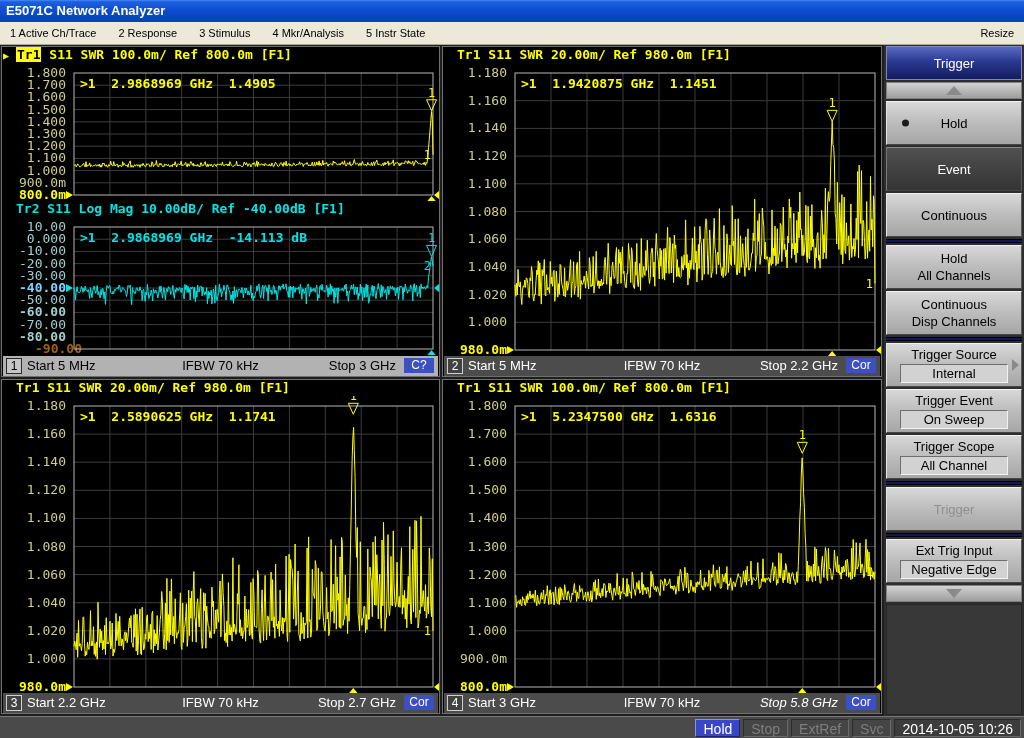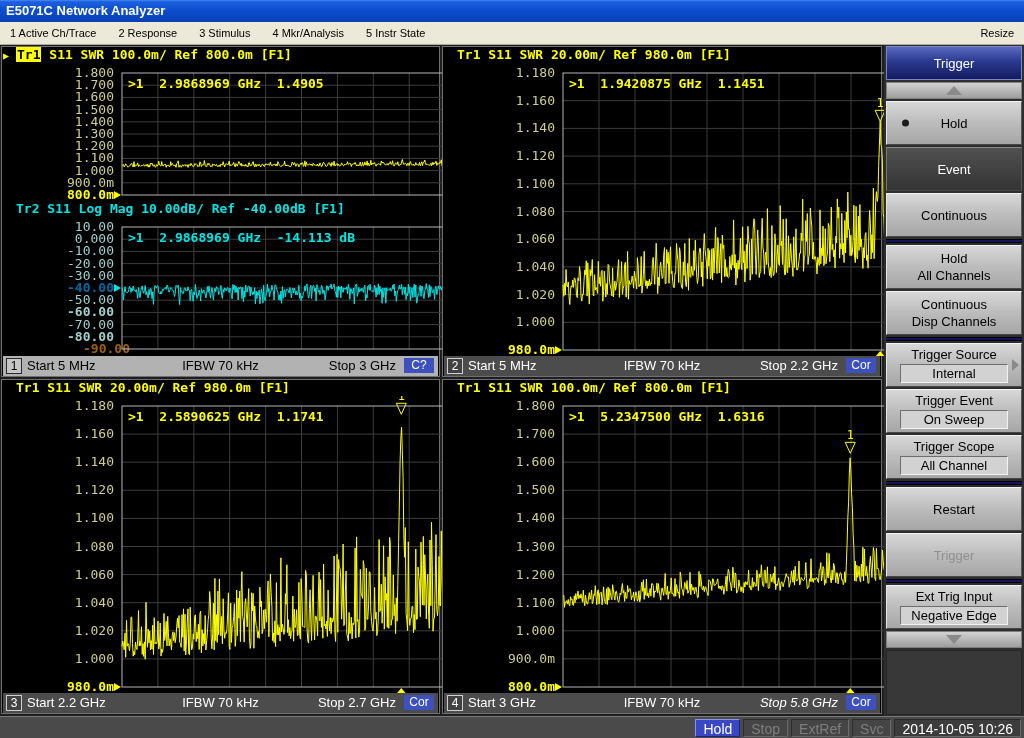--- a/index.html
+++ b/index.html
@@ -14,21 +14,21 @@
     padding:0 10px;box-sizing:border-box;}
   .menubar .items{display:flex;gap:22px;flex:1;}
   .resize{margin-left:auto;}
   
   .main{position:absolute;top:45px;left:0;width:1024px;height:671px;background:#1a1a1a;}
   .panels{position:absolute;left:0;top:0;width:884px;height:671px;background:#1e1e1e;}
   .panel{position:absolute;background:#000;border:1px solid #6f6f6f;box-sizing:border-box;}
   .tr-header{position:absolute;left:0;right:0;height:16px;padding-left:14px;box-sizing:border-box;
     font-family:"DejaVu Sans Mono",monospace;font-weight:bold;font-size:13px;line-height:16px;white-space:pre;}
   .active-arrow{position:absolute;left:1px;top:1px;font-size:10px;}
-  .plot{position:absolute;left:0;right:0;margin-left:48px;}
+  .plot{position:absolute;left:0;right:0;}
   .axis-label{position:absolute;font-family:"DejaVu Sans Mono",monospace;font-size:13px;line-height:15px;text-align:right;}
   .readout{position:absolute;font-family:"DejaVu Sans Mono",monospace;font-weight:bold;font-size:13px;white-space:pre;}
   .chanbar{position:absolute;left:1px;right:1px;height:20px;font-size:13px;}
   .chanbar .cell{position:absolute;top:2px;line-height:16px;}
   .numbox{position:absolute;left:3px;top:2px;width:14px;height:14px;line-height:14px;text-align:center;font-size:12px;}
   .badge{position:absolute;right:4px;top:2px;min-width:26px;height:15px;line-height:15px;text-align:center;
          font-size:12px;color:#fff;padding:0 2px;}
   
   .sidebar{position:absolute;left:884px;top:0;width:140px;height:671px;background:#2e2e2e;
     display:flex;flex-direction:column;padding:1px 2px;box-sizing:border-box;}
@@ -125,21 +125,21 @@
             </svg>
             <div class="readout" style="left: 78px; top: 13px; color: rgb(255, 255, 0);">&gt;1  2.9868969 GHz  1.4905</div>
           </div>
           <div class="tr-header" style="top: 154px; color: rgb(0, 230, 230);"><span>Tr2</span><span> S11 Log Mag 10.00dB/ Ref -40.00dB [F1]</span></div>
           <div class="plot" style="top: 170px; height: 138px;">
             <div class="axis-label" style="top: 2px; left: 0px; width: 64px; color: rgb(160, 207, 207); font-weight: normal;">10.00</div>
             <div class="axis-label" style="top: 14.2px; left: 0px; width: 64px; color: rgb(160, 207, 207); font-weight: normal;">0.000</div>
             <div class="axis-label" style="top: 26.4px; left: 0px; width: 64px; color: rgb(160, 207, 207); font-weight: normal;">-10.00</div>
             <div class="axis-label" style="top: 38.6px; left: 0px; width: 64px; color: rgb(160, 207, 207); font-weight: normal;">-20.00</div>
             <div class="axis-label" style="top: 50.8px; left: 0px; width: 64px; color: rgb(160, 207, 207); font-weight: normal;">-30.00</div>
-            <div class="axis-label" style="top: 63px; left: 0px; width: 64px; color: #0369a1; font-weight: bold;">-40.00</div>
+            <div class="axis-label" style="top: 63px; left: 0px; width: 64px; color: #7dd3fc; font-weight: bold;">-40.00</div>
             <div class="axis-label" style="top: 75.2px; left: 0px; width: 64px; color: rgb(160, 207, 207); font-weight: normal;">-50.00</div>
             <div class="axis-label" style="top: 87.4px; left: 0px; width: 64px; color: rgb(160, 207, 207); font-weight: bold;">-60.00</div>
             <div class="axis-label" style="top: 99.6px; left: 0px; width: 64px; color: rgb(160, 207, 207); font-weight: normal;">-70.00</div>
             <div class="axis-label" style="top: 111.8px; left: 0px; width: 64px; color: rgb(160, 207, 207); font-weight: bold;">-80.00</div>
             <div class="axis-label" style="top: 124px; left: 16px; width: 64px; color: #a16207; font-weight: bold;">-90.00</div>
             <svg width="437" height="138" style="position:absolute;left:0;top:0">
               <line x1="107.9" y1="10" x2="107.9" y2="132" stroke="#3d3d3d"></line>
               <line x1="72" y1="22.2" x2="431" y2="22.2" stroke="#3d3d3d"></line>
               <line x1="143.8" y1="10" x2="143.8" y2="132" stroke="#3d3d3d"></line>
               <line x1="72" y1="34.4" x2="431" y2="34.4" stroke="#3d3d3d"></line>
@@ -365,23 +365,20 @@
         </div>
         <div class="sb-btn">
           <div>Trigger Event</div>
           <div class="sb-val">On Sweep</div>
         </div>
         <div class="sb-btn">
           <div>Trigger Scope</div>
           <div class="sb-val">All Channel</div>
         </div>
         <div class="sb-sep"></div>
-        <div class="sb-btn">
-          <div>Restart</div>
-        </div>
         <div class="sb-btn disabled">
           <div>Trigger</div>
         </div>
         <div class="sb-sep"></div>
         <div class="sb-btn">
           <div>Ext Trig Input</div>
           <div class="sb-val">Negative Edge</div>
         </div>
         <div class="sb-scroll">
           <div class="tri-down"></div>

